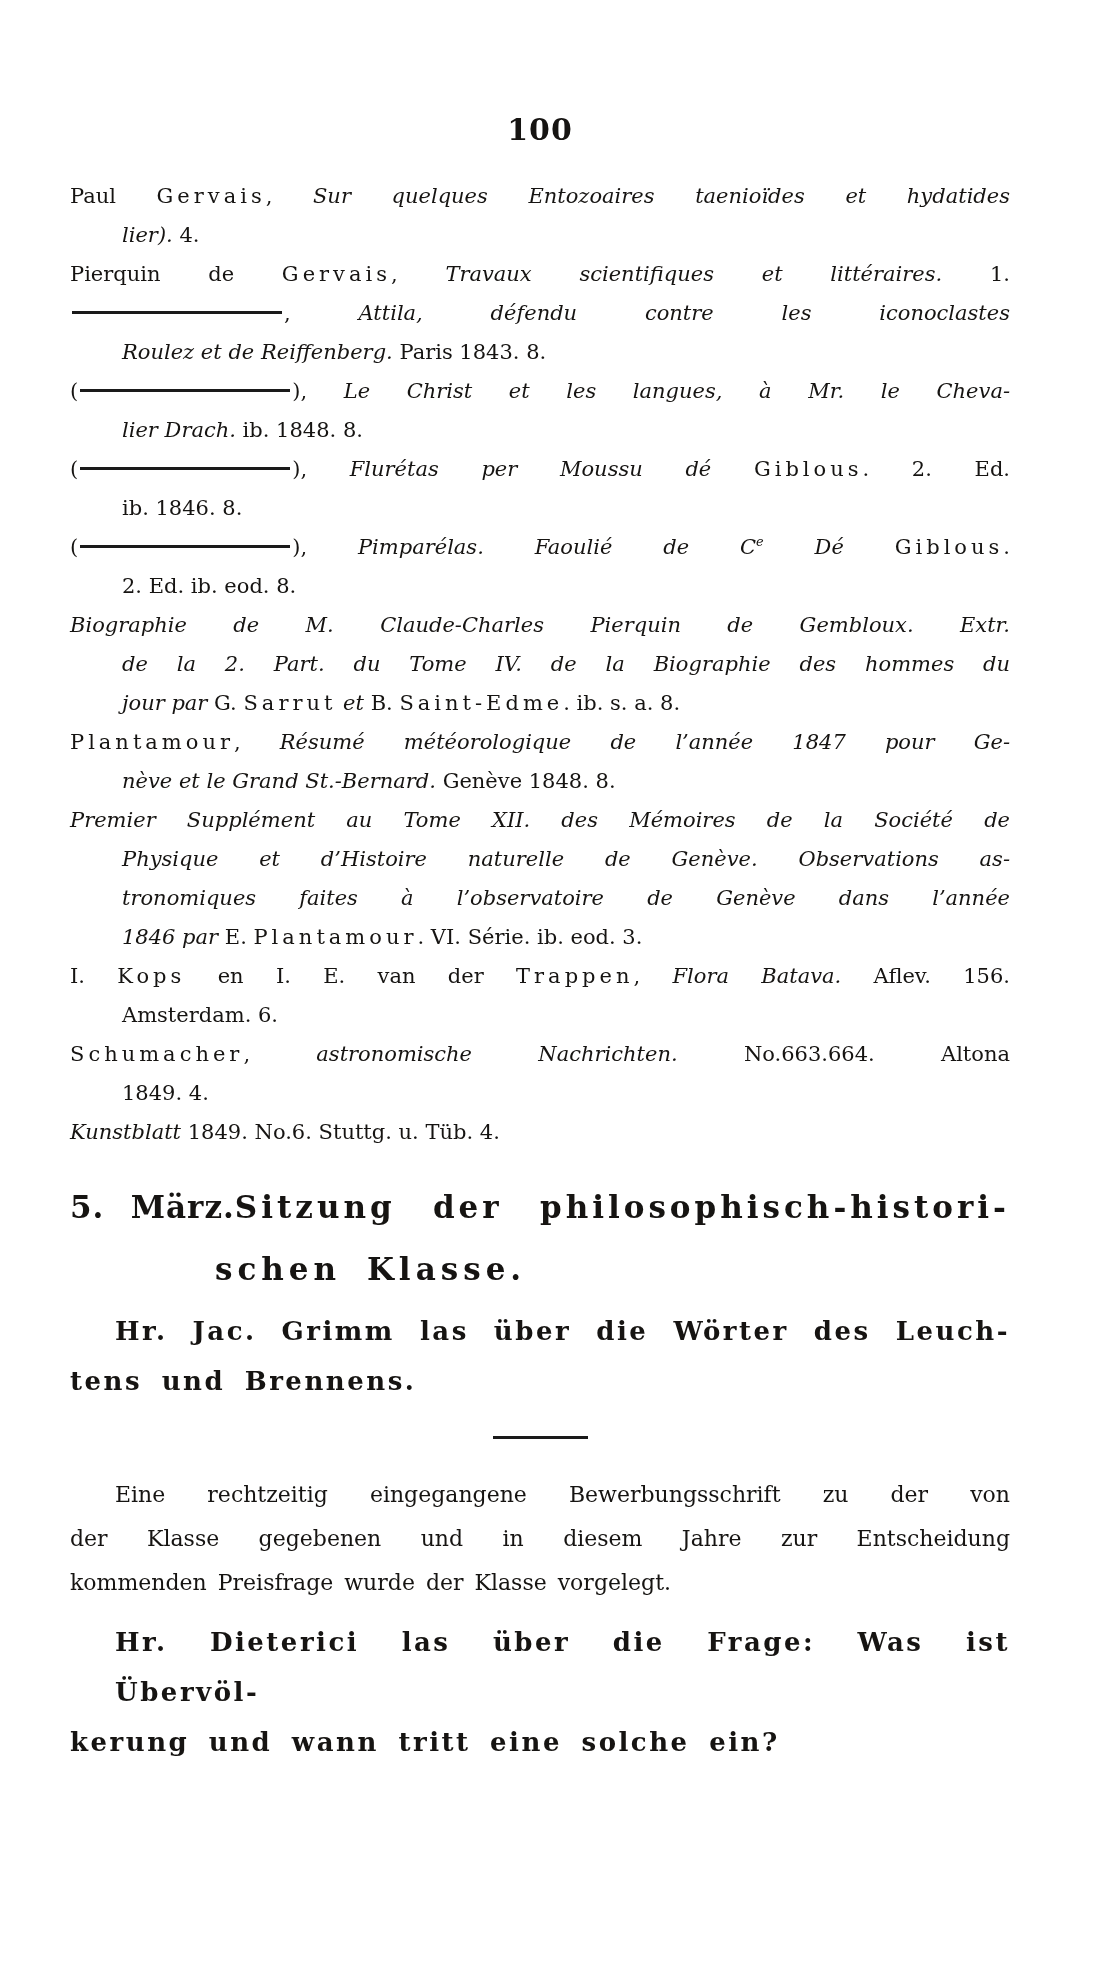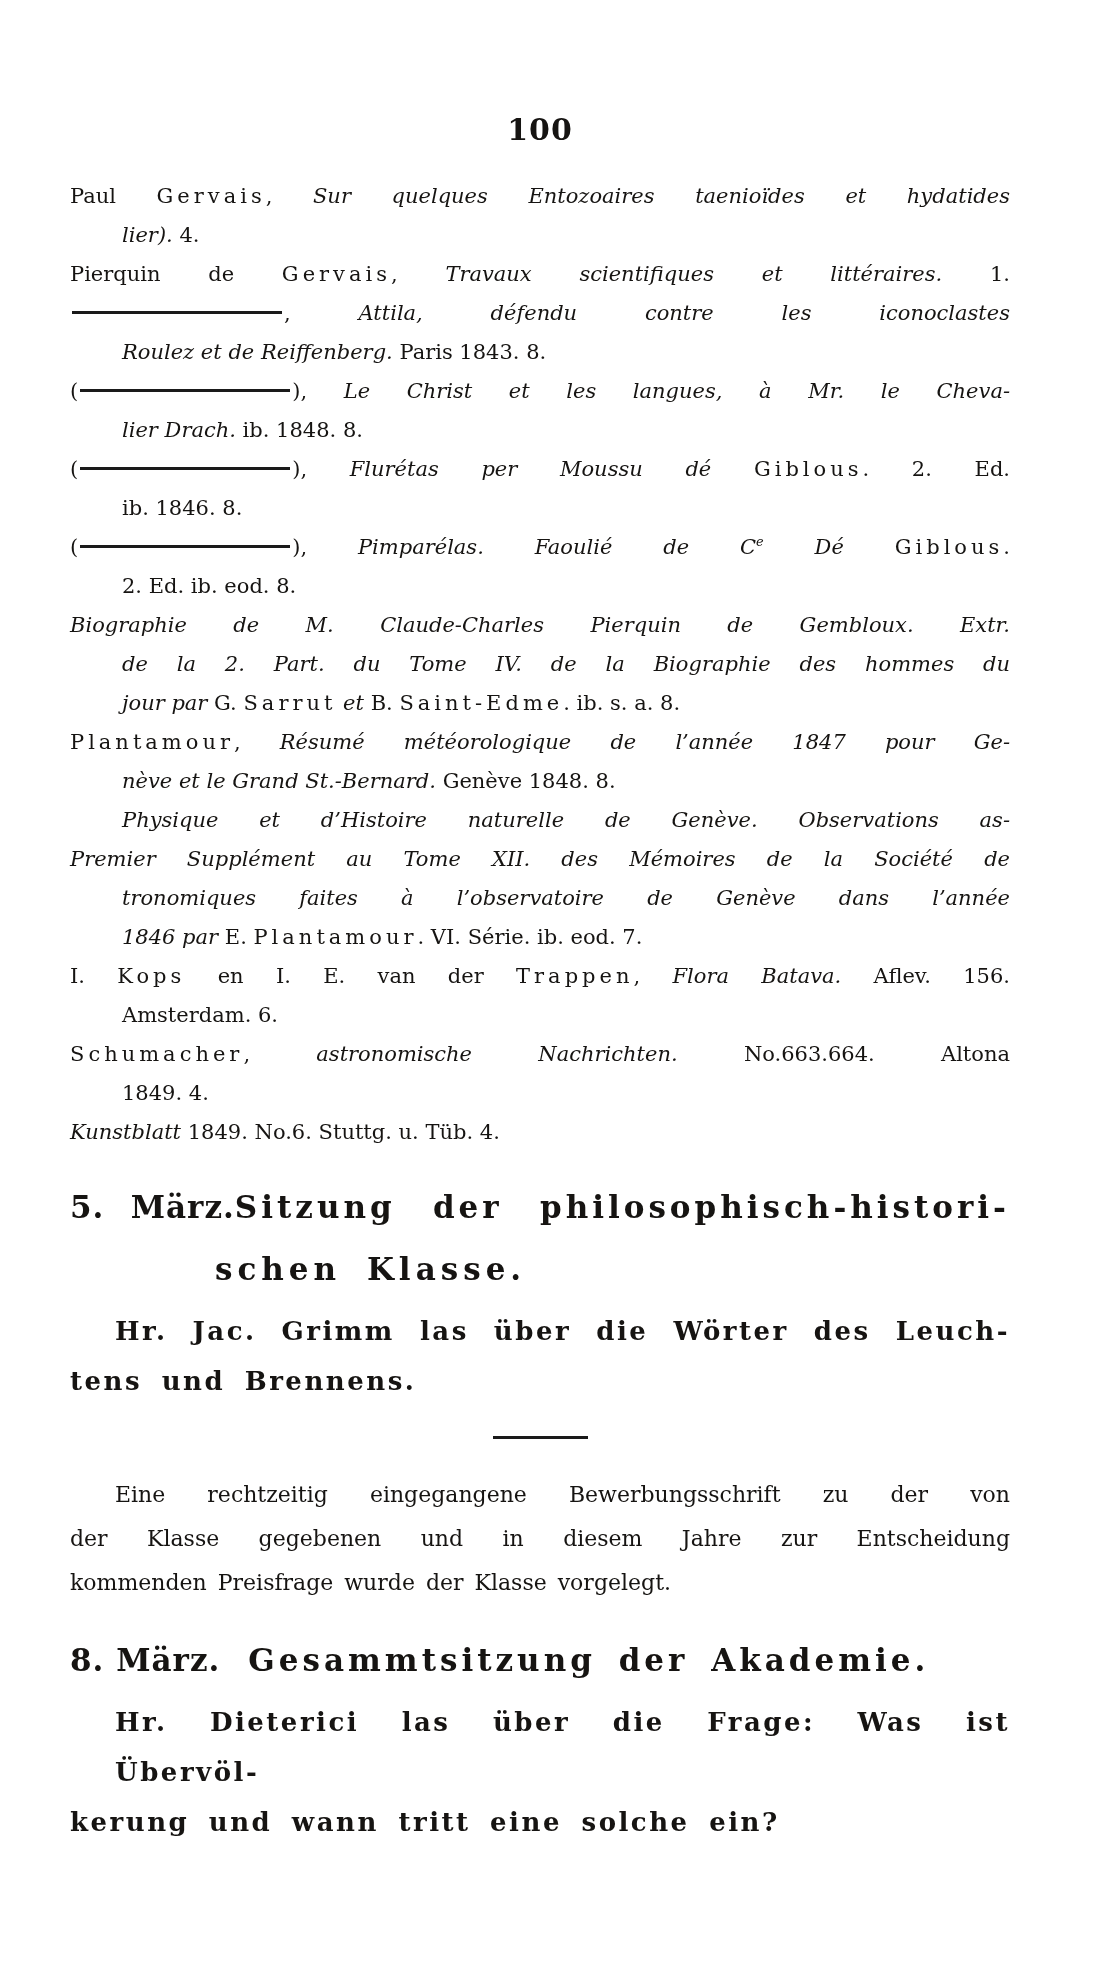--- a/index.html
+++ b/index.html
@@ -112,24 +112,24 @@
       <div class="entry">
         <div class="line fill"><span class="seg-italic">Biographie de M. Claude-Charles Pierquin de Gembloux.  Extr.</span></div>
         <div class="line cont fill"><span class="seg-italic">de la 2. Part. du Tome IV. de la Biographie des hommes du</span></div>
         <div class="line cont"><span class="seg-italic">jour par </span><span class="seg-roman">G. </span><span class="seg-spaced">Sarrut</span><span class="seg-italic"> et </span><span class="seg-roman">B. </span><span class="seg-spaced">Saint-Edme</span><span class="seg-roman">.  ib. s. a.  8.</span></div>
       </div>
       <div class="entry">
         <div class="line fill"><span class="seg-spaced">Plantamour</span><span class="seg-roman">, </span><span class="seg-italic">Résumé météorologique de l’année 1847 pour Ge-</span></div>
         <div class="line cont"><span class="seg-italic">nève et le Grand St.-Bernard. </span><span class="seg-roman"> Genève 1848.  8.</span></div>
       </div>
       <div class="entry">
+        <div class="line fill"><span class="seg-italic">Premier Supplément au Tome XII. des Mémoires de la Société de</span></div>
         <div class="line cont fill"><span class="seg-italic">Physique et d’Histoire naturelle de Genève.  Observations as-</span></div>
-        <div class="line fill"><span class="seg-italic">Premier Supplément au Tome XII. des Mémoires de la Société de</span></div>
         <div class="line cont fill"><span class="seg-italic">tronomiques faites à l’observatoire de Genève dans l’année</span></div>
-        <div class="line cont"><span class="seg-italic">1846 par </span><span class="seg-roman">E. </span><span class="seg-spaced">Plantamour</span><span class="seg-roman">.  VI. Série.  ib. eod.  7.</span></div>
+        <div class="line cont"><span class="seg-italic">1846 par </span><span class="seg-roman">E. </span><span class="seg-spaced">Plantamour</span><span class="seg-roman">.  VI. Série.  ib. eod.  3.</span></div>
       </div>
       <div class="entry">
         <div class="line fill"><span class="seg-roman">I. </span><span class="seg-spaced">Kops</span><span class="seg-roman"> en I. E. van der </span><span class="seg-spaced">Trappen</span><span class="seg-roman">, </span><span class="seg-italic">Flora Batava.</span><span class="seg-roman">  Aflev. 156.</span></div>
         <div class="line cont"><span class="seg-roman">Amsterdam.  6.</span></div>
       </div>
       <div class="entry">
         <div class="line fill"><span class="seg-spaced">Schumacher</span><span class="seg-roman">, </span><span class="seg-italic">astronomische Nachrichten.</span><span class="seg-roman">  No.663.664.  Altona</span></div>
         <div class="line cont"><span class="seg-roman">1849.  4.</span></div>
       </div>
       <div class="entry">
@@ -144,21 +144,18 @@
       <div class="sp-para">
         <div class="p-line first fill">Hr. Jac. Grimm las über die Wörter des Leuch-</div>
         <div class="p-line">tens und Brennens.</div>
       </div>
       <div class="divider"></div>
       <div class="plain-para">
         <div class="p-line first fill">Eine rechtzeitig eingegangene Bewerbungsschrift zu der von</div>
         <div class="p-line fill">der Klasse gegebenen und in diesem Jahre zur Entscheidung</div>
         <div class="p-line">kommenden Preisfrage wurde der Klasse vorgelegt.</div>
       </div>
-      <div class="heading">
-        <div class="h-line1"><span class="h-date">8. März.</span><span class="h-title">Gesammtsitzung der Akademie.</span></div>
-      </div>
       <div class="sp-para">
         <div class="p-line first fill">Hr. Dieterici las über die Frage: Was ist Übervöl-</div>
         <div class="p-line">kerung und wann tritt eine solche ein?</div>
       </div>
     </div>
 </div>
 
 </body></html>

